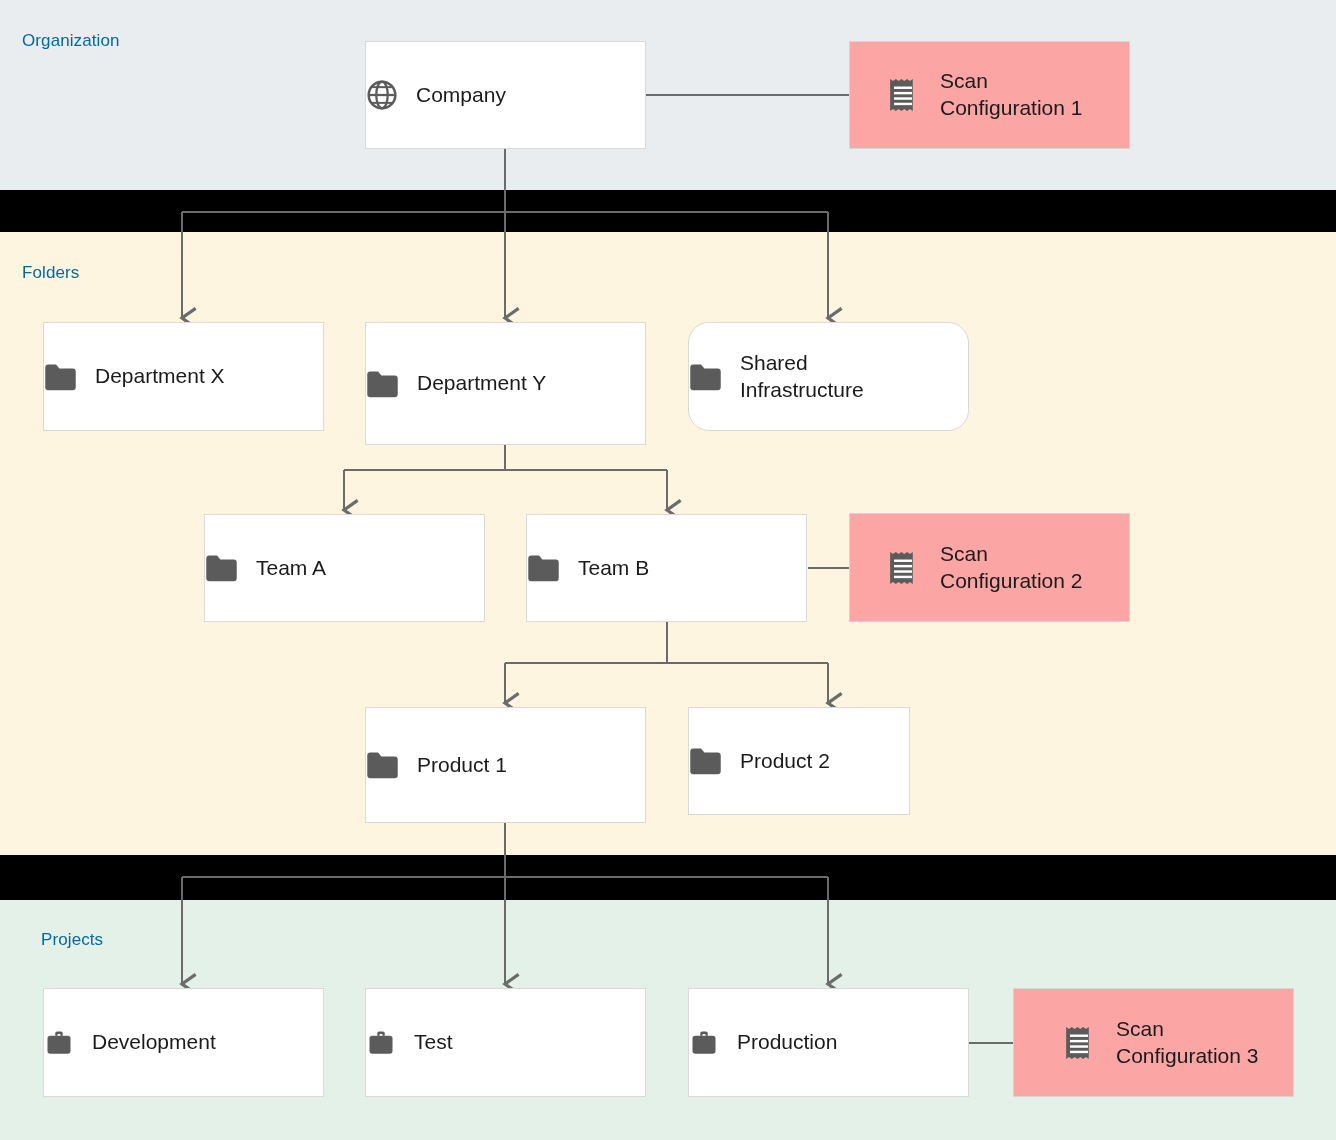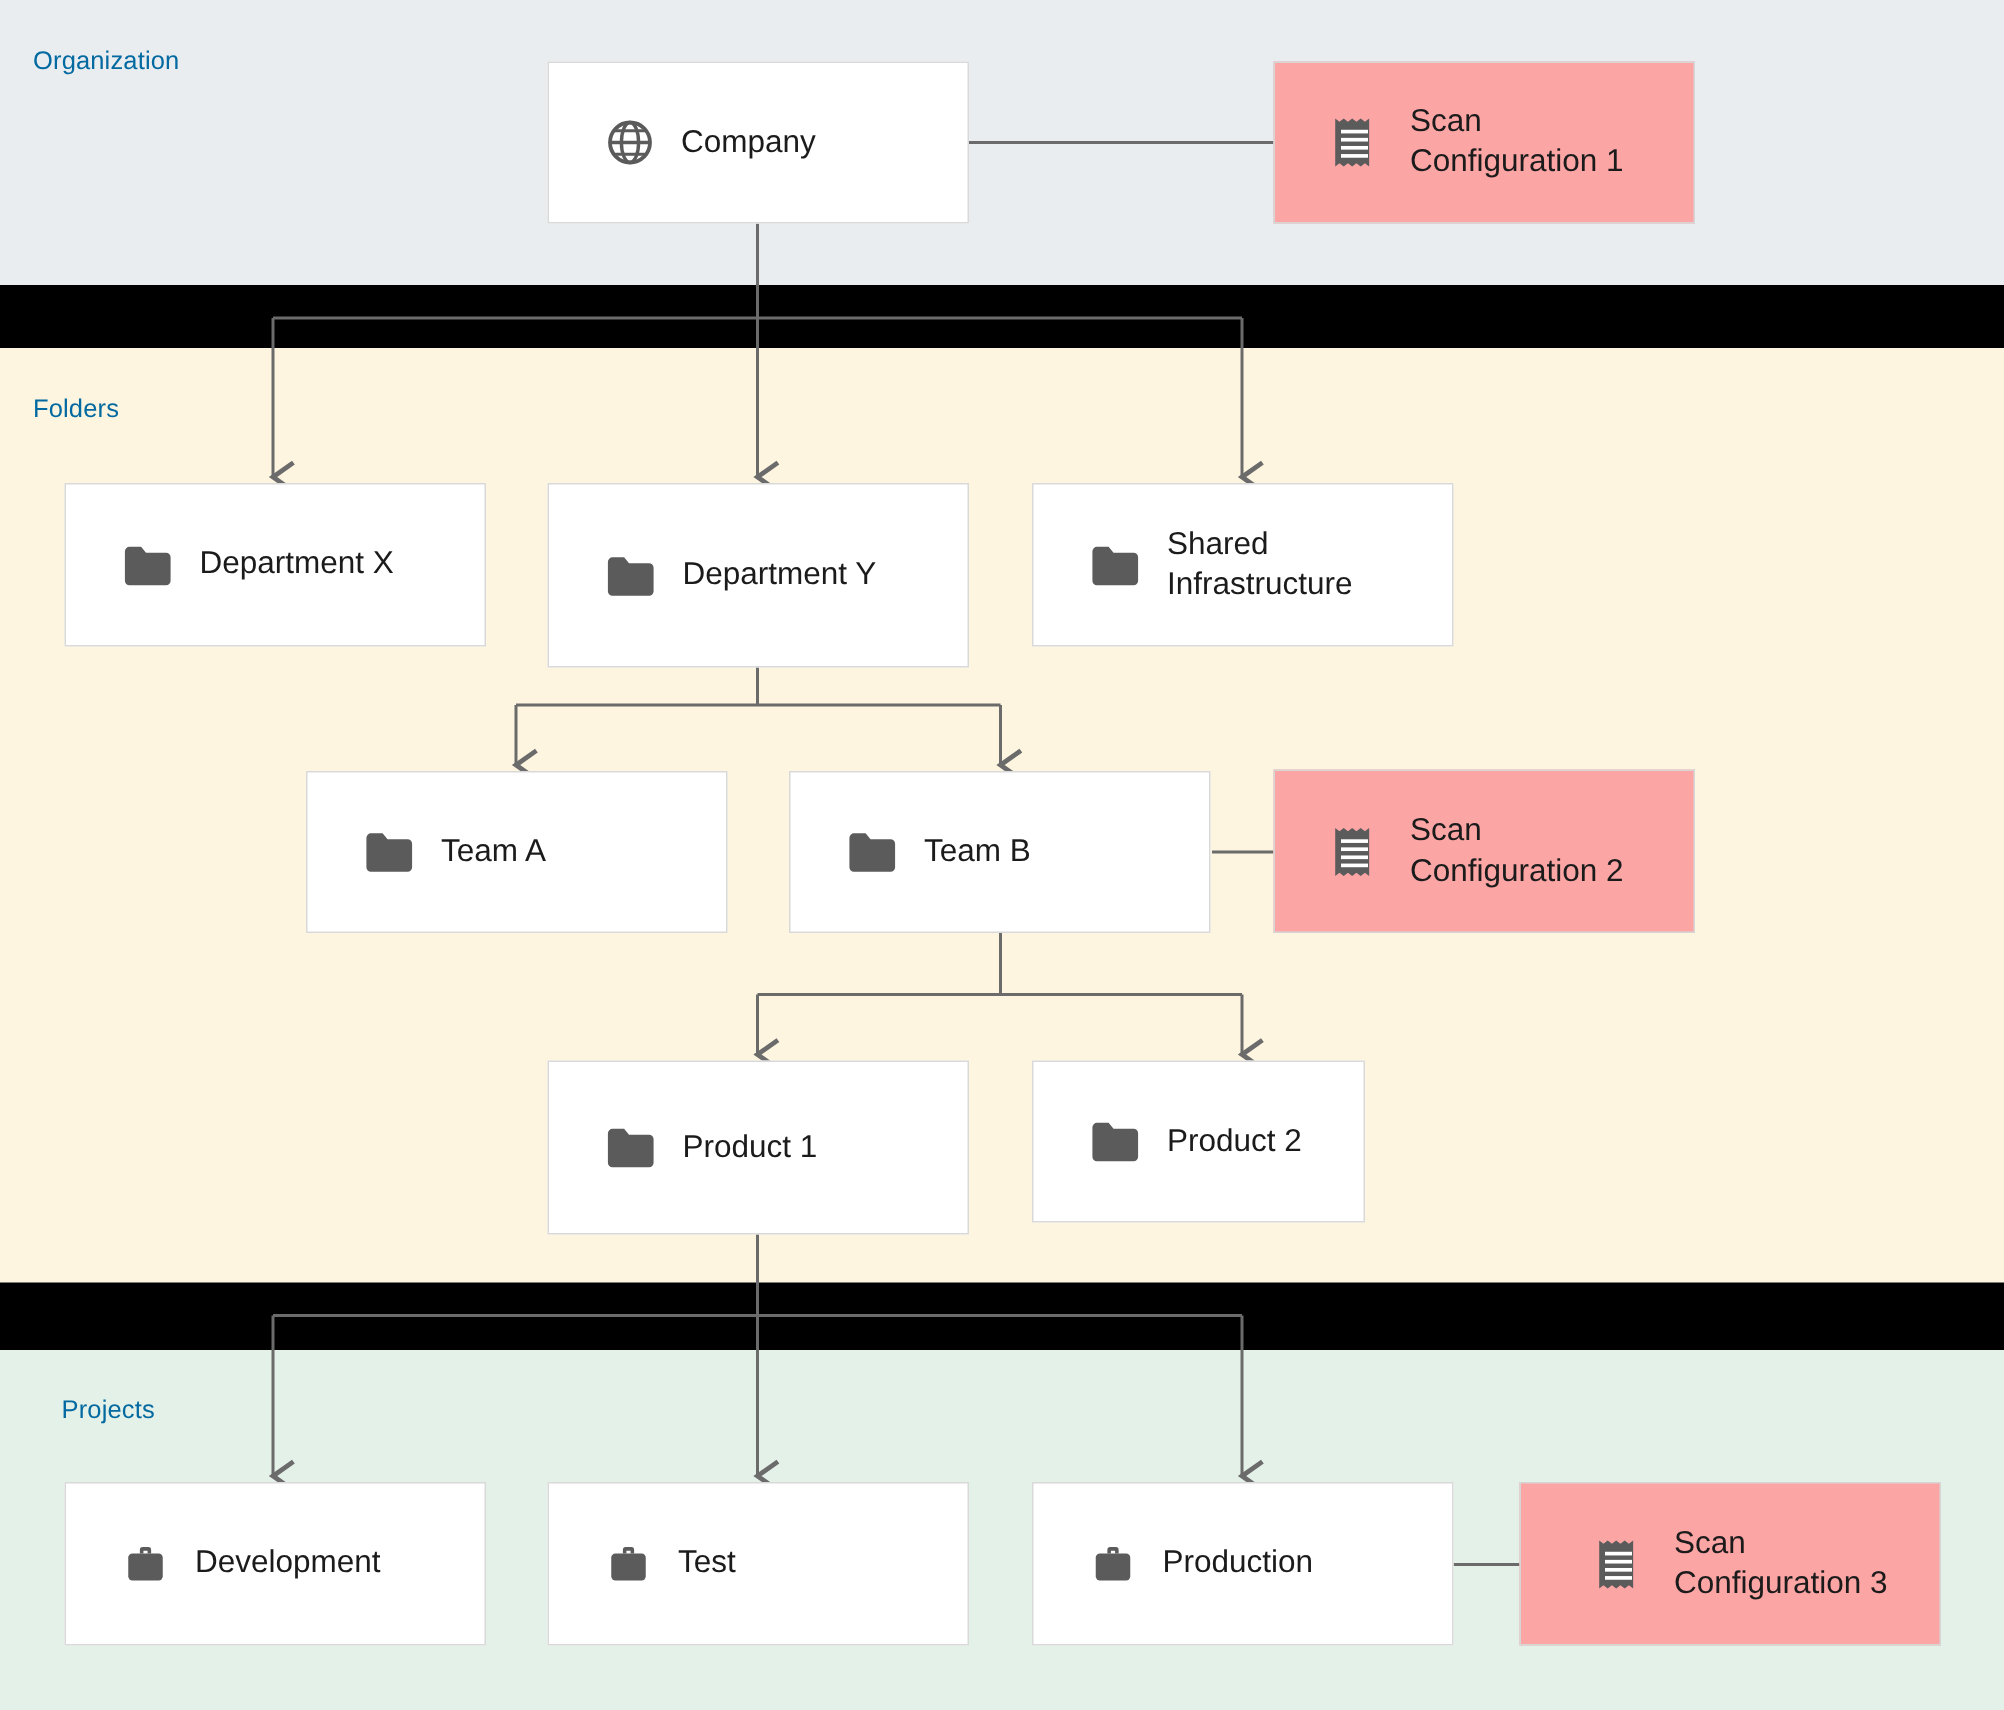--- a/index.html
+++ b/index.html
@@ -25,21 +25,20 @@
   #wires{position:absolute;left:0;top:0;width:1336px;height:1140px;pointer-events:none;}
 
   
   .node{
     position:absolute;
     box-sizing:border-box;
     background:#ffffff;
     border:1px solid #d9d9d9;
     display:flex;
     align-items:center;
-    padding-left:38px;
     gap:18px;
   }
   .node.scan{
     background:#fca5a5;
     border:1px solid #d6d6d6;
     padding-left:36px;
     gap:20px;
   }
   .node .label{
     font-size:21px;
@@ -147,21 +146,21 @@
   <div class="node" style="left:365px;top:322px;width:281px;height:123px;">
     <span class="ico">
       <svg width="33" height="28" viewBox="0 0 26 22">
         <path d="M1 3.6 a2.4 2.4 0 0 1 2.4-2.4 h6.1 l2.6 3.1 h10.5 a2.4 2.4 0 0 1 2.4 2.4
                  v12.3 a2.4 2.4 0 0 1 -2.4 2.4 h-19.2 a2.4 2.4 0 0 1 -2.4 -2.4 z" fill="#5b5b5b"></path>
       </svg>
     </span>
     <span class="label">Department Y</span>
   </div>
 
-  <div class="node" style="left:688px;top:322px;width:281px;height:109px;">
+  <div class="node" style="left:688px;top:322px;width:281px;height:109px;border-radius:21px;">
     <span class="ico">
       <svg width="33" height="28" viewBox="0 0 26 22">
         <path d="M1 3.6 a2.4 2.4 0 0 1 2.4-2.4 h6.1 l2.6 3.1 h10.5 a2.4 2.4 0 0 1 2.4 2.4
                  v12.3 a2.4 2.4 0 0 1 -2.4 2.4 h-19.2 a2.4 2.4 0 0 1 -2.4 -2.4 z" fill="#5b5b5b"></path>
       </svg>
     </span>
     <span class="label">Shared
 Infrastructure</span>
   </div>
 

